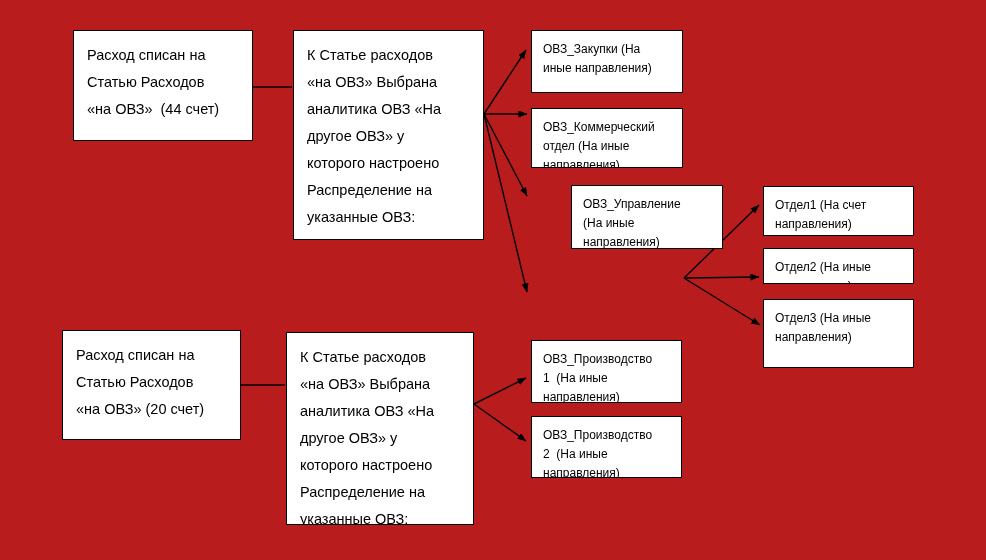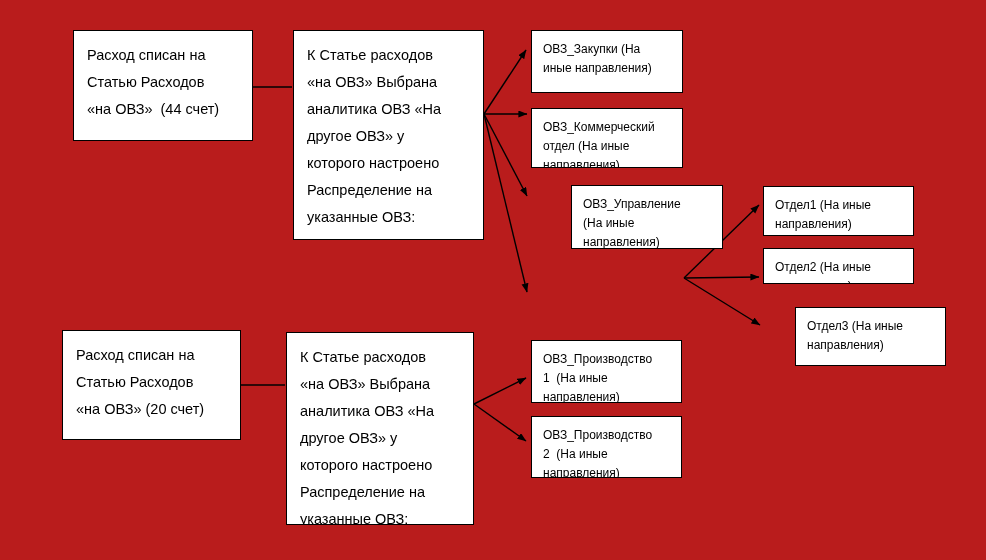--- a/index.html
+++ b/index.html
@@ -51,21 +51,21 @@
   }
   
   .n-a1 { left: 73px;  top: 30px;  width: 180px; height: 111px; }
   .n-b1 { left: 293px; top: 30px;  width: 191px; height: 210px; }
   .n-c1 { left: 531px; top: 30px;  width: 152px; height: 63px;  }
   .n-c2 { left: 531px; top: 108px; width: 152px; height: 60px;  }
   .n-c3 { left: 531px; top: 185px; width: 152px; height: 64px; margin-left: 40px;  }
   .n-c4 { left: 531px; top: 259px; width: 152px; height: 65px;  }
   .n-d1 { left: 763px; top: 186px; width: 151px; height: 50px;  }
   .n-d2 { left: 763px; top: 248px; width: 151px; height: 36px;  }
-  .n-d3 { left: 763px; top: 307px; width: 151px; height: 59px; margin-left: 32px;  }
+  .n-d3 { left: 763px; top: 299px; width: 151px; height: 69px;  }
   .n-a2 { left: 62px;  top: 330px; width: 179px; height: 110px; }
   .n-b2 { left: 286px; top: 332px; width: 188px; height: 193px; }
   .n-c5 { left: 531px; top: 340px; width: 151px; height: 63px;  }
   .n-c6 { left: 531px; top: 416px; width: 151px; height: 62px;  }
 </style>
 </head>
 <body>
 
 <div class="canvas">
 
@@ -105,21 +105,21 @@
 
   <div class="node small n-c2"><span>ОВЗ_Коммерческий
 отдел (На иные
 направления)</span></div>
 
   <div class="node small n-c3"><span>ОВЗ_Управление
 (На иные
 направления)</span></div>
 
 
-  <div class="node small n-d1"><span>Отдел1 (На иные
+  <div class="node small n-d1"><span>Отдел1 (На счет
 направления)</span></div>
 
   <div class="node small n-d2"><span>Отдел2 (На иные
 направления)</span></div>
 
   <div class="node small n-d3"><span>Отдел3 (На иные
 направления)</span></div>
 
   <div class="node big n-a2"><span>Расход списан на
 Статью Расходов

